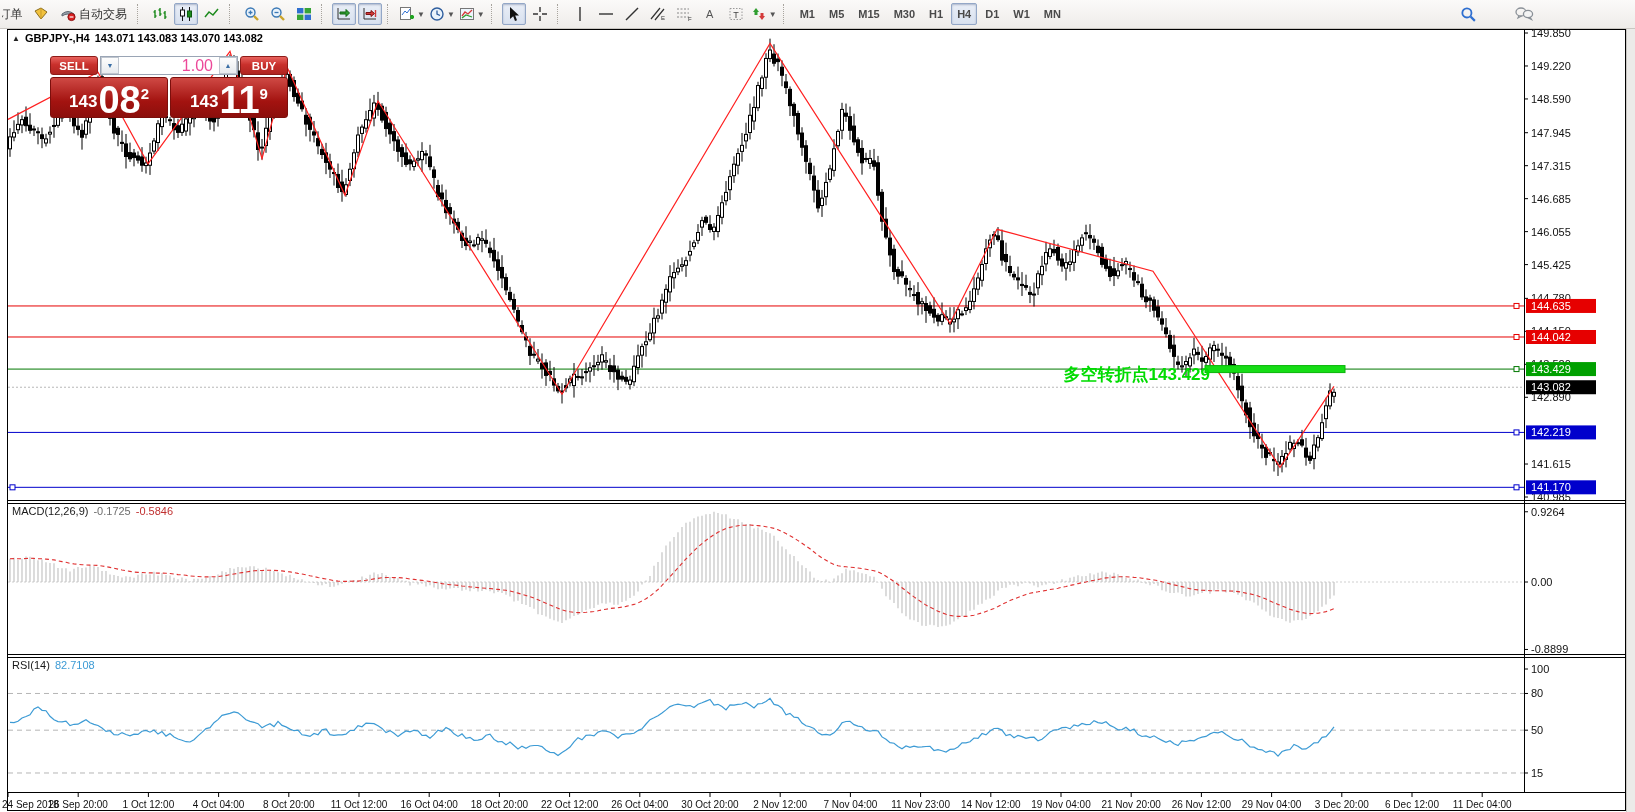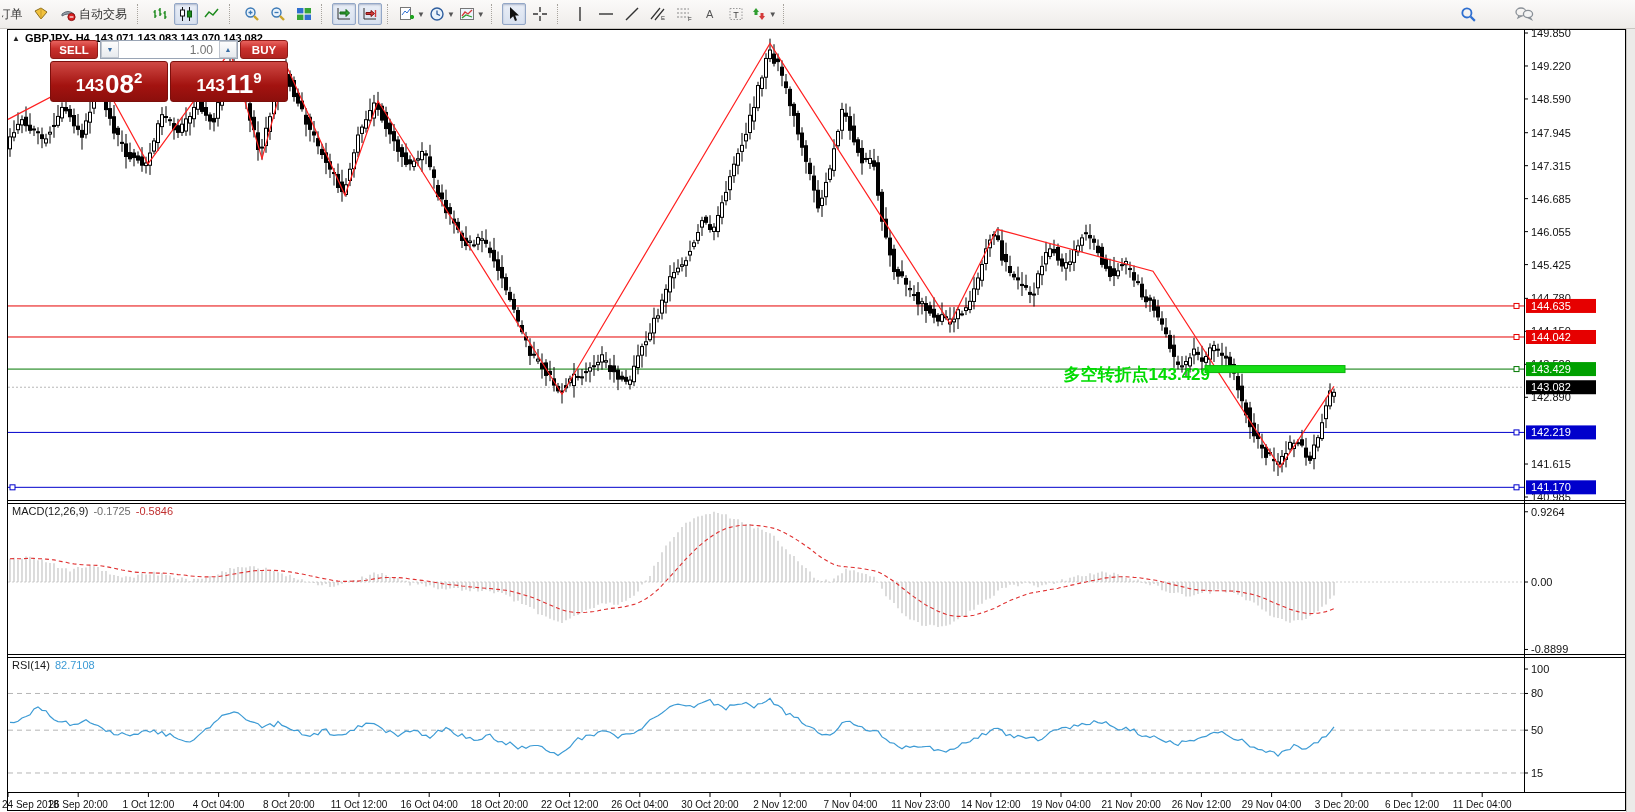--- a/index.html
+++ b/index.html
@@ -21,36 +21,36 @@
   .clip-label{overflow:hidden;width:26px;}
   .clip-label span{display:inline-block;margin-left:-7px;font-size:12px;white-space:nowrap;}
   .tright{margin-left:auto;display:flex;align-items:center;gap:30px;padding-right:98px;}
 
   
   svg text{font-family:"Liberation Sans",sans-serif;}
   .symbol-header{position:absolute;left:12px;top:32px;font-size:11px;font-weight:700;
     color:#000;z-index:3;display:flex;align-items:center;gap:5px;}
   .collapse{font-size:8px;color:#222;}
 
-  .trade-panel{position:absolute;left:8px;top:40px;width:238px;z-index:4;padding-left:42px;}
+  .trade-panel{position:absolute;left:8px;top:56px;width:238px;z-index:4;padding-left:42px;}
   .tp-row1{display:flex;height:19px;gap:2px;}
   .tp-btn{flex:0 0 46px;display:flex;align-items:center;justify-content:center;
     color:#fff;font-size:11.5px;font-weight:700;border:1px solid #8e1b18;border-radius:3px;
     background:linear-gradient(#e8635e,#c9302c 45%,#b02420);}
   .stepper{flex:1;display:flex;border:1px solid #9aa5b5;background:#fff;align-items:stretch;}
   .step-btn{width:16px;display:flex;align-items:center;justify-content:center;
     font-size:7px;color:#3a6ea5;background:linear-gradient(#fdfdfd,#e7eaee);border:1px solid #c0c6cf;}
   .vol{flex:1;display:flex;align-items:center;justify-content:flex-end;
-    padding-right:6px;font-size:12px;color:#737373;}
+    padding-right:6px;font-size:16px;color:#ec4899;}
   .tp-row2{display:flex;gap:2px;margin-top:2px;height:41px;}
   .px-box{flex:1;display:flex;align-items:flex-end;justify-content:center;
     color:#fff;border:1px solid #7c0f0c;border-radius:3px;padding-bottom:2px;
     background:linear-gradient(#cf4944,#a31310 60%,#8c0f0c);}
   .px-small{font-size:17px;font-weight:700;margin:0 1px 3px 0;}
-  .px-big{font-size:26px;font-weight:700;line-height:30px;}
+  .px-big{font-size:38px;font-weight:700;line-height:30px;}
   .px-sup{font-size:15px;font-weight:700;position:relative;top:-13px;}
 
   .annotation{position:absolute;left:1016px;top:363px;width:194px;text-align:right;
     font-size:17px;font-weight:700;letter-spacing:0;z-index:3;}
 
   .ind-label{position:absolute;left:12px;font-size:11px;color:#1a1a1a;z-index:3;}
   .ind-label .v1{margin-left:5px;}
   .right-strip{position:absolute;right:0;top:28px;width:8px;height:784px;background:#ecebe9;
     border-left:1px solid #c9c6c2;}
 </style>
@@ -1357,20 +1357,31 @@
     </div>
     <div class="tbtn">
       <svg width="16" height="16" viewBox="0 0 16 16">
           <path d="M4 2 L7 6 L5.5 6 L5.5 9 L2.5 9 L2.5 6 L1 6 Z" fill="#2f9e2f" transform="translate(1,0)"></path>
           <path d="M12 14 L9 10 L10.5 10 L10.5 7 L13.5 7 L13.5 10 L15 10 Z" fill="#d43a3a" transform="translate(-1,0)"></path>
         </svg>
       <span class="caret">▼</span>
     </div>
     <div class="grip"></div>
 
+    <div style="display:flex;align-items:center;">
+        <div class="tbtn tf">M1</div>
+        <div class="tbtn tf">M5</div>
+        <div class="tbtn tf">M15</div>
+        <div class="tbtn tf">M30</div>
+        <div class="tbtn tf">H1</div>
+        <div class="tbtn tf pressed">H4</div>
+        <div class="tbtn tf">D1</div>
+        <div class="tbtn tf">W1</div>
+        <div class="tbtn tf">MN</div>
+      </div>
 
     <div class="tright">
       <div class="tbtn">
         <svg width="17" height="17" viewBox="0 0 16 16">
             <circle cx="6.5" cy="6.5" r="4.3" fill="none" stroke="#2f6fd0" stroke-width="1.7"></circle>
             <path d="M10 10 L14 14" stroke="#2f6fd0" stroke-width="2"></path>
           </svg>
       </div>
       <div class="tbtn">
         <svg width="19" height="16" viewBox="0 0 19 16">

